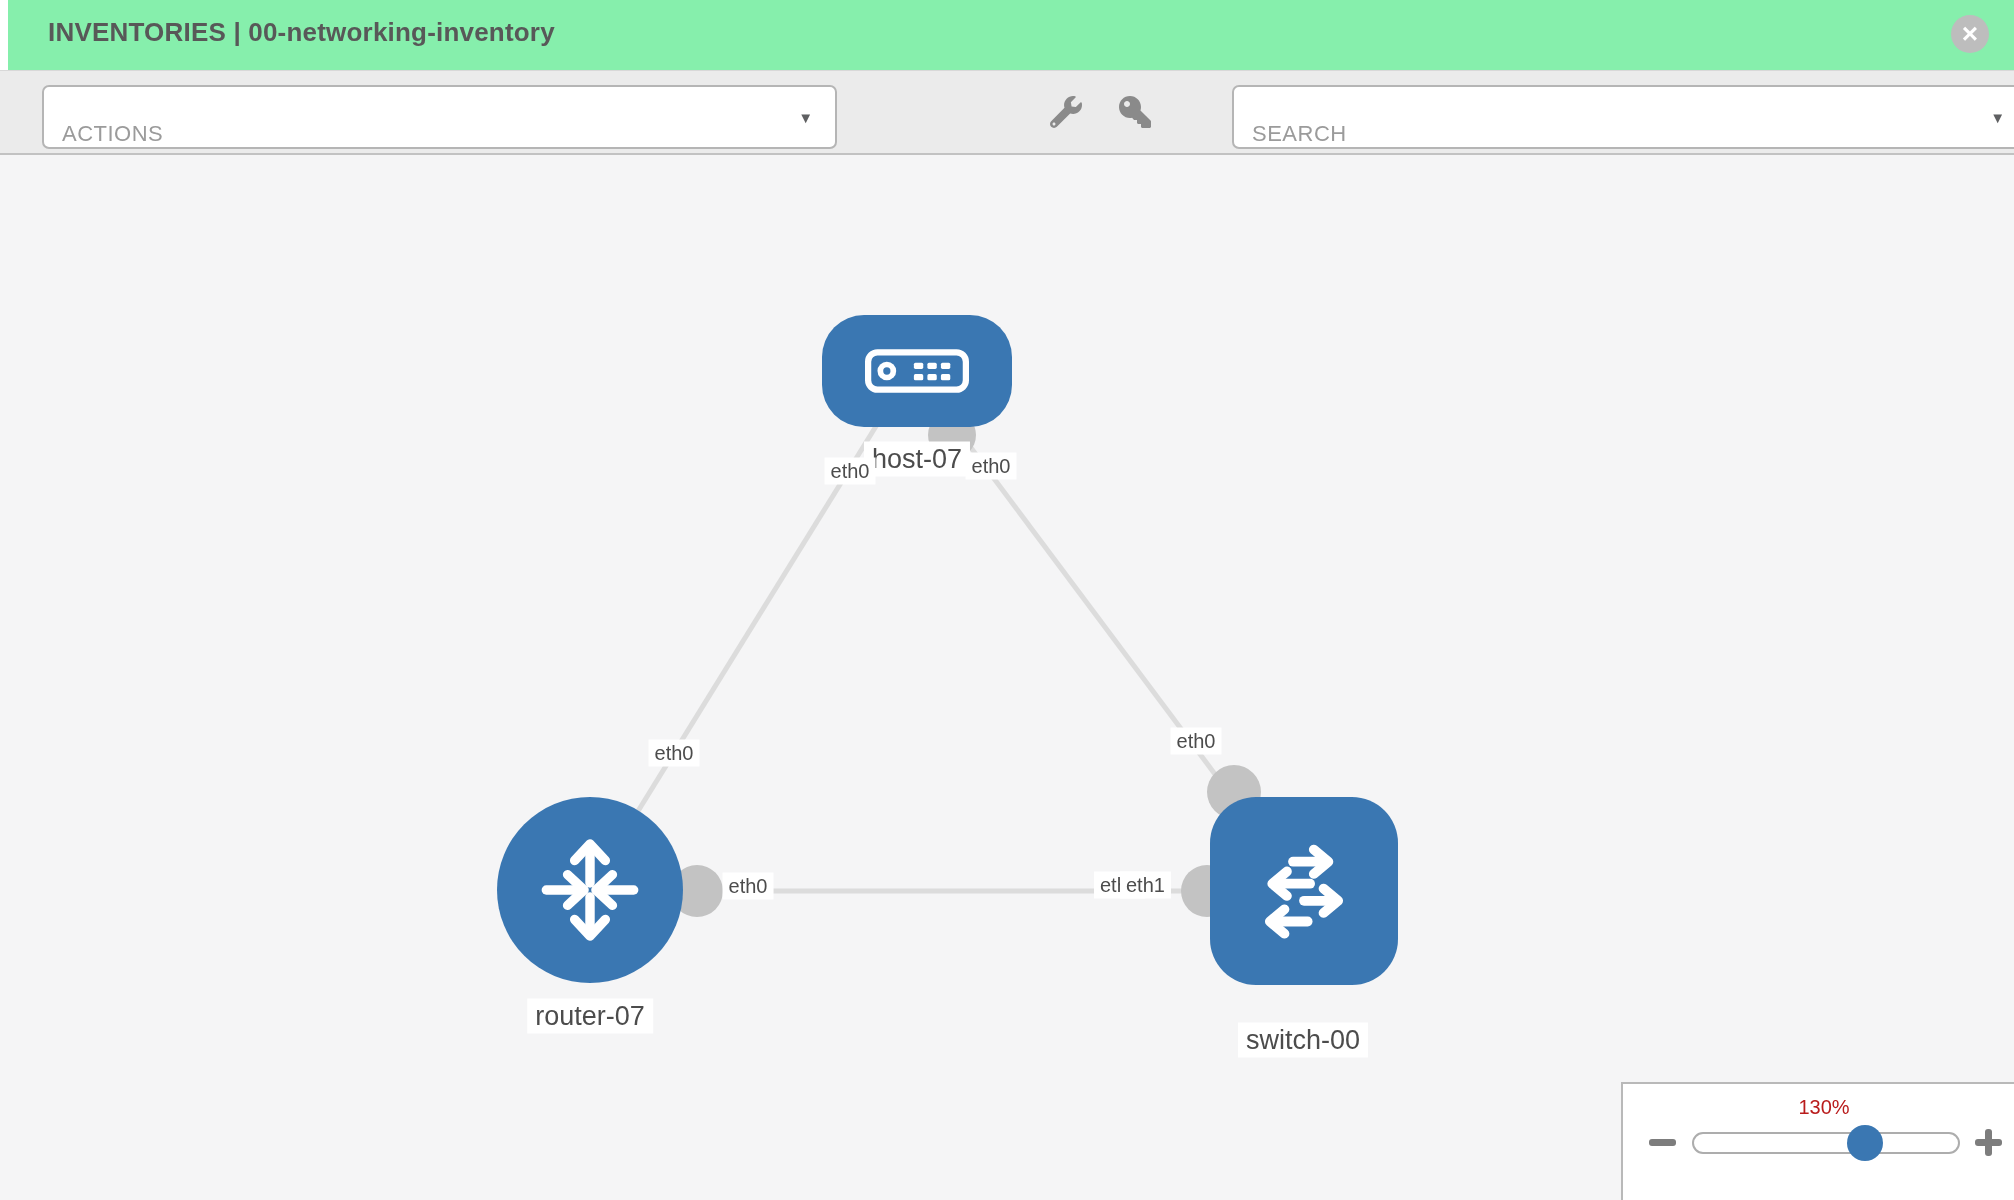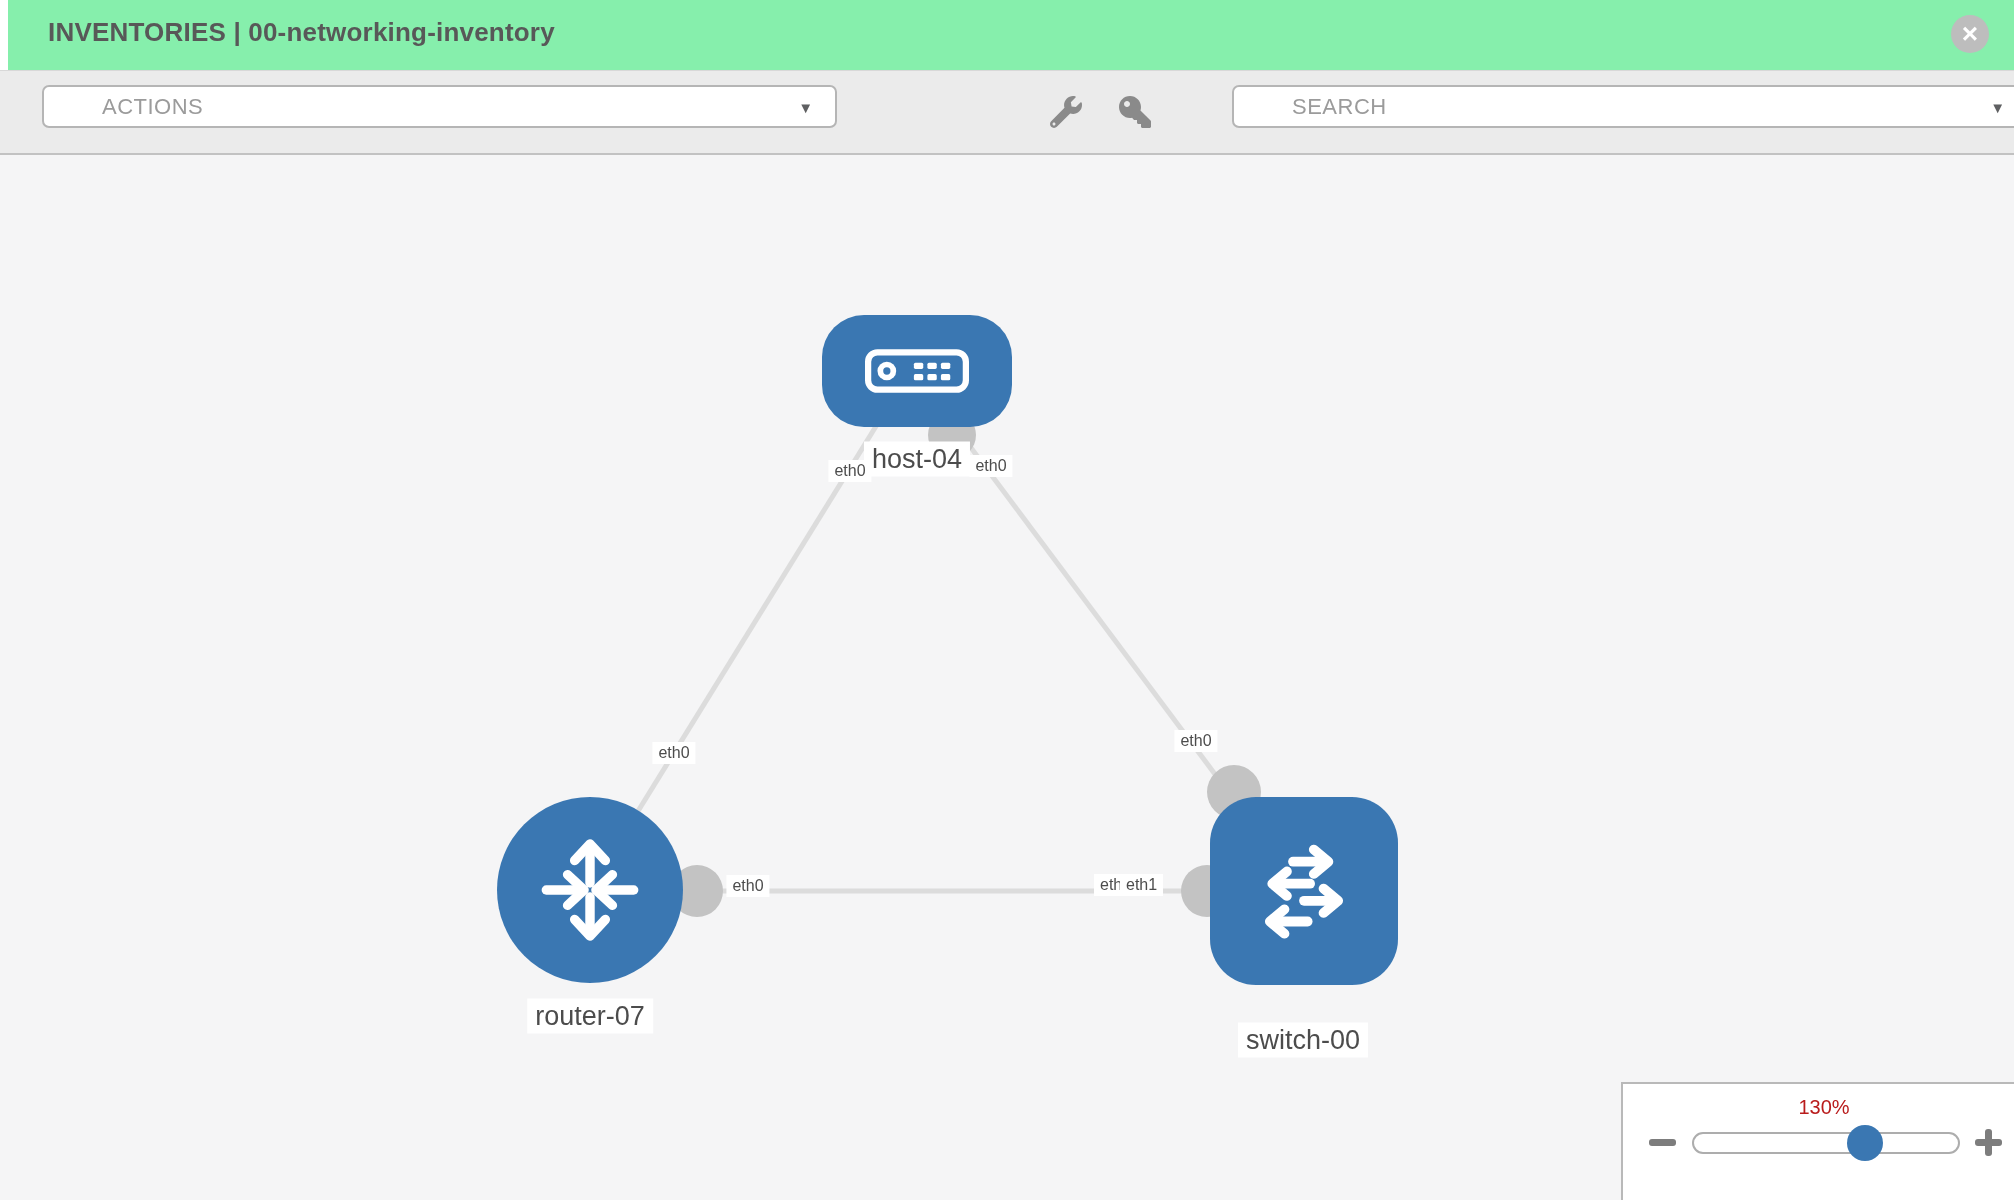--- a/index.html
+++ b/index.html
@@ -16,22 +16,22 @@
   .app-header{position:absolute;left:8px;top:0;width:2014px;height:70px;background:#86efac;}
   .page-title{position:absolute;left:40px;top:17px;font-size:26px;font-weight:700;
     color:var(--title-text);letter-spacing:.2px;}
   .close-btn{position:absolute;left:1943px;top:15px;width:38px;height:38px;border-radius:50%;
     background:#BDBDBD;color:#fff;display:flex;align-items:center;justify-content:center;
     font-size:28px;font-weight:700;cursor:pointer;line-height:1;}
 
   
   .toolbar{position:absolute;left:0;top:70px;width:2014px;height:85px;background:var(--toolbar-bg);
     border-top:1px solid #D8D8D8;border-bottom:2px solid #C2C2C2;}
-  .dropdown{position:absolute;top:14px;height:43px;background:#fff;border:2px solid var(--border-gray);
-    border-radius:7px;display:flex;align-items:center;cursor:pointer;padding-left:40px;}
+  .dropdown{position:absolute;top:14px;height:64px;background:#fff;border:2px solid var(--border-gray);
+    border-radius:7px;display:flex;align-items:flex-end;cursor:pointer;}
   .dropdown .dd-label{font-size:22px;color:var(--muted-text);padding-left:18px;letter-spacing:.5px;}
   .dropdown .dd-caret{position:absolute;right:22px;top:50%;transform:translateY(-50%);
     font-size:15px;color:#5F6062;}
   .dd-actions{left:42px;width:795px;}
   .dd-search{left:1232px;width:797px;}
   .tool-btn{position:absolute;top:24px;width:38px;height:38px;display:flex;align-items:center;
     justify-content:center;cursor:pointer;}
   .tool-btn svg{width:32px;height:32px;}
 
   
@@ -41,21 +41,21 @@
   .connector{fill:var(--connector-gray);}
 
   .node{position:absolute;background:var(--node-blue);z-index:2;display:flex;
     align-items:center;justify-content:center;cursor:pointer;}
   .node-host{left:822px;top:160px;width:190px;height:112px;border-radius:42px;}
   .node-router{left:497px;top:642px;width:186px;height:186px;border-radius:50%;}
   .node-switch{left:1210px;top:642px;width:188px;height:188px;border-radius:46px;}
   .node svg{display:block}
 
   .chip{position:absolute;background:#fff;color:var(--chip-text);white-space:nowrap;
-    z-index:3;padding:2px 6px;font-size:16px;transform:translate(-50%,-50%);}
+    z-index:3;padding:2px 6px;font-size:20px;transform:translate(-50%,-50%);}
   .chip.name{font-size:27px;padding:2px 8px;}
   .chip.anchor-left{transform:translate(0,-50%);}
 
   
   .zoom-panel{position:absolute;left:1621px;top:927px;width:500px;height:300px;background:#fff;
     border:2px solid #B9B9B9;z-index:5;}
   .zoom-level{position:absolute;left:201px;top:12px;transform:translateX(-50%);
     font-size:20px;color:#b91c1c;}
   .zoom-minus{position:absolute;left:26px;top:55px;width:27px;height:7px;background:#7D7D7D;
     border-radius:3px;cursor:pointer;}
@@ -157,21 +157,21 @@
         <path d="M55 44 H29"></path>
           <path d="M36 34 L24 44 L36 54"></path>
         <path d="M50 58 H73"></path>
           <path d="M66 48 L78 58 L66 68"></path>
         <path d="M53 75 H27"></path>
           <path d="M34 65 L22 75 L34 85"></path>
       </svg>
     </span>
   </div>
 
-  <div class="chip name" style="left:917px;top:304px">host-04</div>
+  <div class="chip name" style="left:917px;top:304px">host-07</div>
   <div class="chip name" style="left:590px;top:861px">router-07</div>
   <div class="chip name" style="left:1303px;top:885px">switch-00</div>
 
   <div class="chip" style="left:850px;top:316px">eth0</div>
   <div class="chip" style="left:991px;top:311px">eth0</div>
   <div class="chip" style="left:674px;top:598px">eth0</div>
   <div class="chip" style="left:1196px;top:586px">eth0</div>
   <div class="chip" style="left:748px;top:731px">eth0</div>
   <div class="chip anchor-left" style="left:1094px;top:730px">eth0</div>
   <div class="chip anchor-left" style="left:1120px;top:730px">eth1</div>

